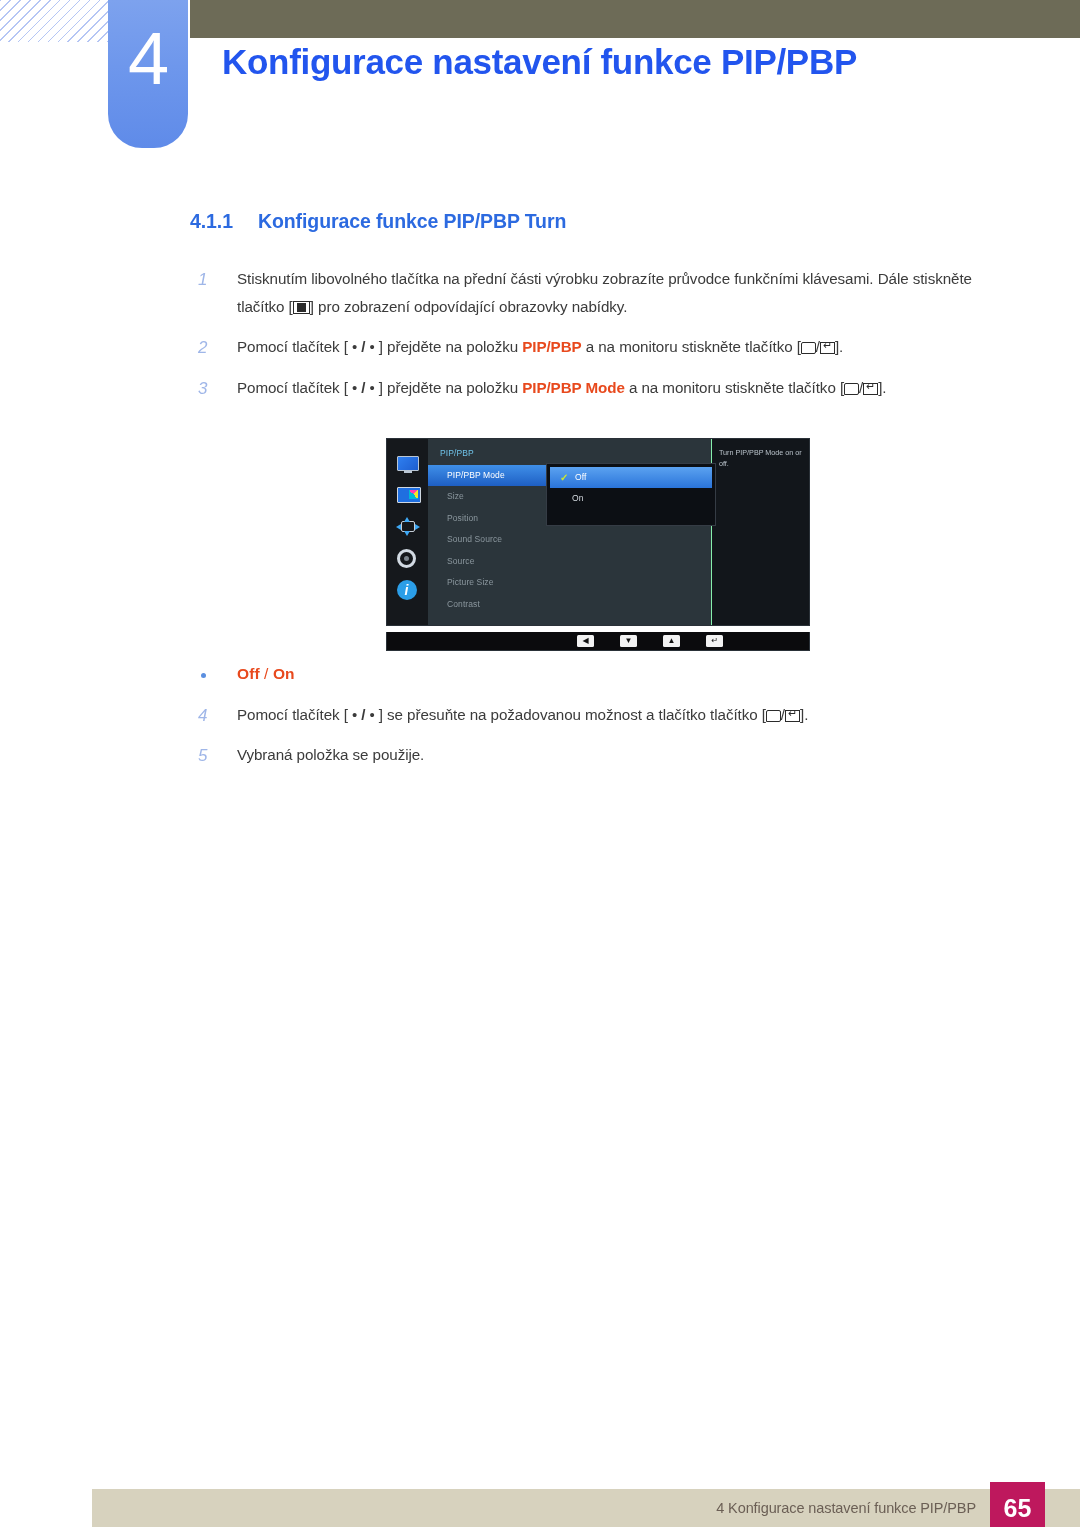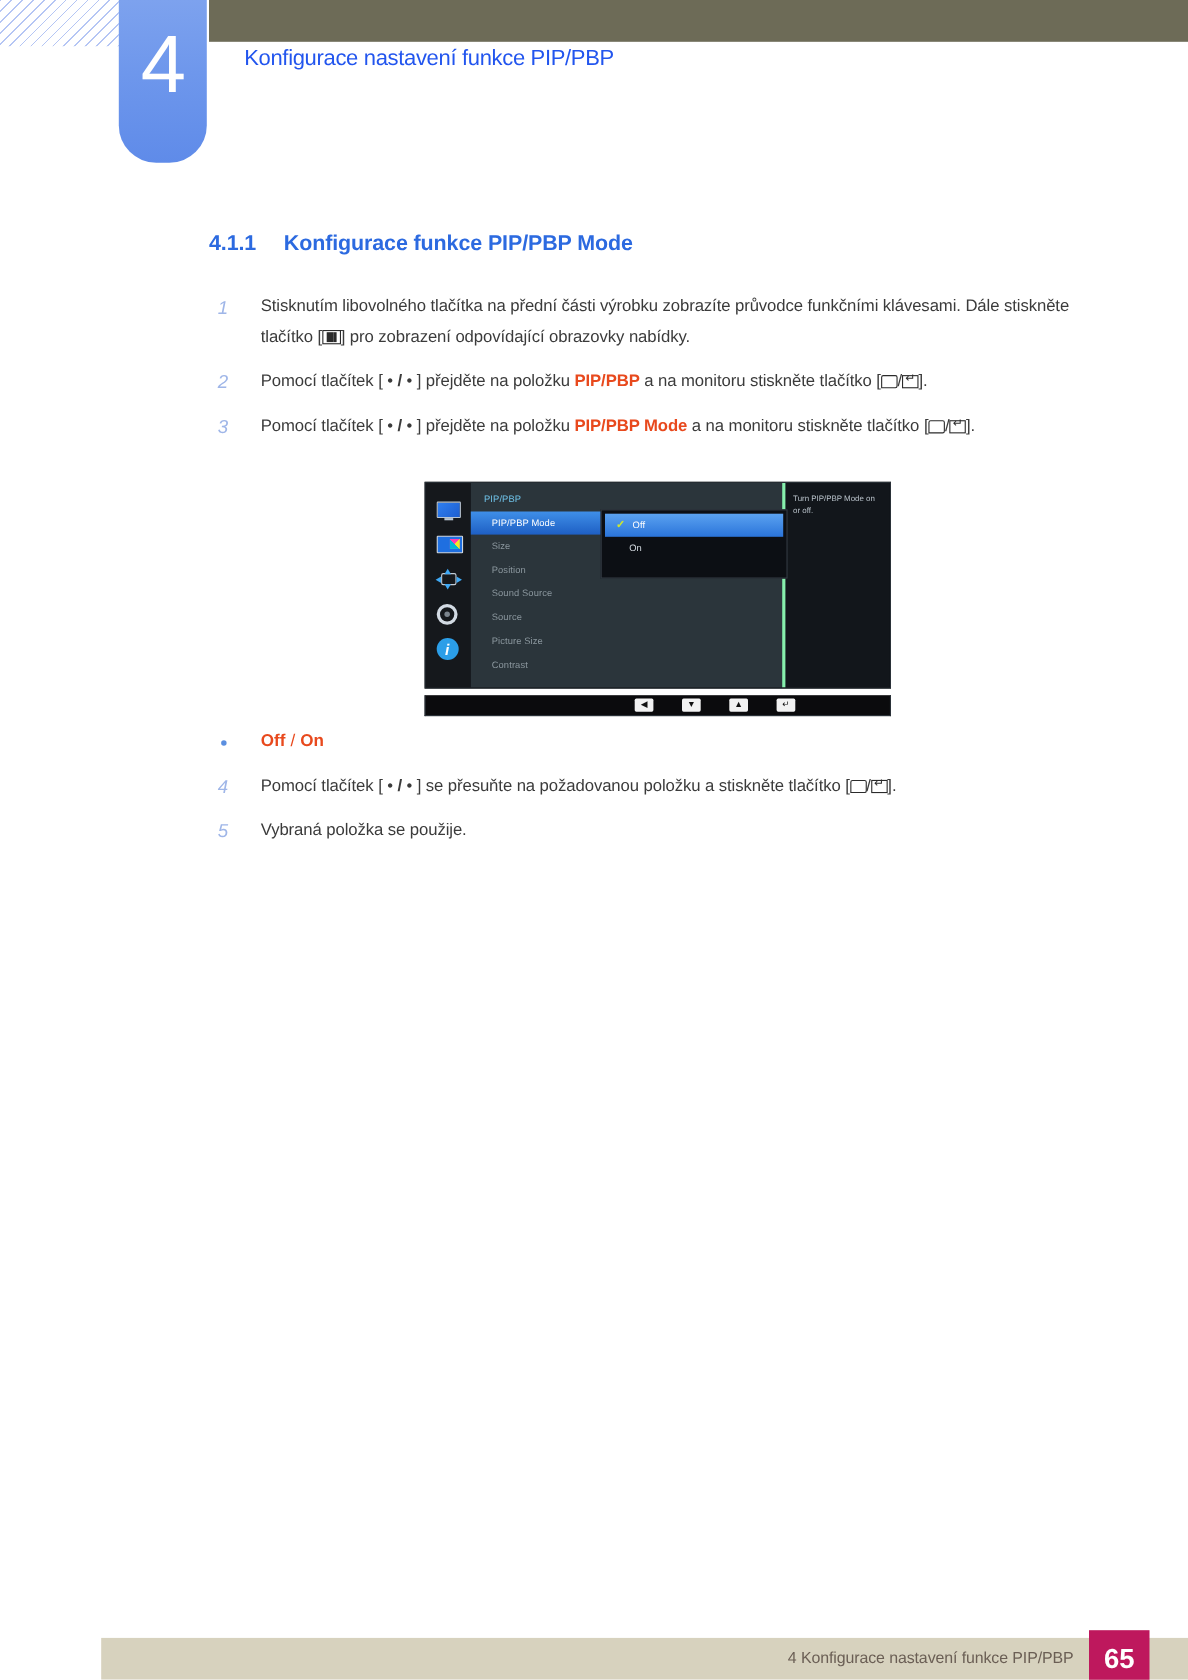--- a/index.html
+++ b/index.html
@@ -45,22 +45,22 @@
     font-weight: 400;
     display: flex;
     align-items: flex-start;
     justify-content: center;
     padding-top: 16px;
     letter-spacing: -1px;
   }
   .chap-title {
     position: absolute;
     left: 222px; top: 42px;
-    font-size: 20px;
-    font-weight: normal;
+    font-size: 35px;
+    font-weight: bold;
     color: #2255ee;
     letter-spacing: -0.3px;
     white-space: nowrap;
   }
 
   
   .content {
     position: absolute;
     left: 190px; top: 210px;
     width: 830px;
@@ -311,21 +311,21 @@
   }
   .osd-sub .opt .chk {
     position: absolute; left: 10px; top: 0;
     color: #cde830; font-size: 10px; font-weight: bold;
     line-height: 21px;
   }
 
   .osd-help {
     width: 98px;
     background: #12161b;
-    border-left: 3px solid #86efac;
+    border-left: 1px solid #86efac;
     padding: 8px 6px 0 7px;
     color: #b9c2ca;
     font-size: 7.2px;
     line-height: 1.55;
     flex: 0 0 98px;
   }
 
   .osd-keybar {
     width: 424px; height: 19px;
     background: #0b0b0d;
@@ -378,21 +378,21 @@
 <div class="hatch"></div>
 <div class="olive-band"></div>
 <div class="chap-tab">
   <span>4</span>
 </div>
 <div class="chap-title">Konfigurace nastavení funkce PIP/PBP</div>
 
 <div class="content">
 
   <h2 class="section-head">
-    <span class="num">4.1.1</span><span>Konfigurace funkce PIP/PBP Mode</span>
+    <span class="num">4.1.1</span><span>Konfigurace funkce PIP/PBP Turn</span>
   </h2>
 
 
   <ol class="steps">
 
     <li>
       <span class="idx">1</span>
       <span>Stisknutím libovolného tlačítka na přední části výrobku zobrazíte průvodce funkčními klávesami. Dále stiskněte tlačítko [</span><span class="key k-menu"><i></i></span><span>] pro zobrazení odpovídající obrazovky nabídky.</span>
     </li>
 
@@ -468,21 +468,21 @@
   </div>
 
   <div class="bullet-line">
     <span class="bdot"></span>
     <span>Off</span><span class="sep"> / </span><span>On</span>
   </div>
 
   <ol class="steps">
     <li>
       <span class="idx">4</span>
-      <span>Pomocí tlačítek [</span><span class="dot"> • </span><span class="slash">/</span><span class="dot"> • </span><span>] se přesuňte na požadovanou položku a stiskněte tlačítko [</span><span class="key k-src"></span>/<span class="key k-ent"></span><span>].</span>
+      <span>Pomocí tlačítek [</span><span class="dot"> • </span><span class="slash">/</span><span class="dot"> • </span><span>] se přesuňte na požadovanou možnost a tlačítko tlačítko [</span><span class="key k-src"></span>/<span class="key k-ent"></span><span>].</span>
     </li>
     <li>
       <span class="idx">5</span>
       <span>Vybraná položka se použije.</span>
     </li>
   </ol>
 
 </div>
 
 <div class="footer">

